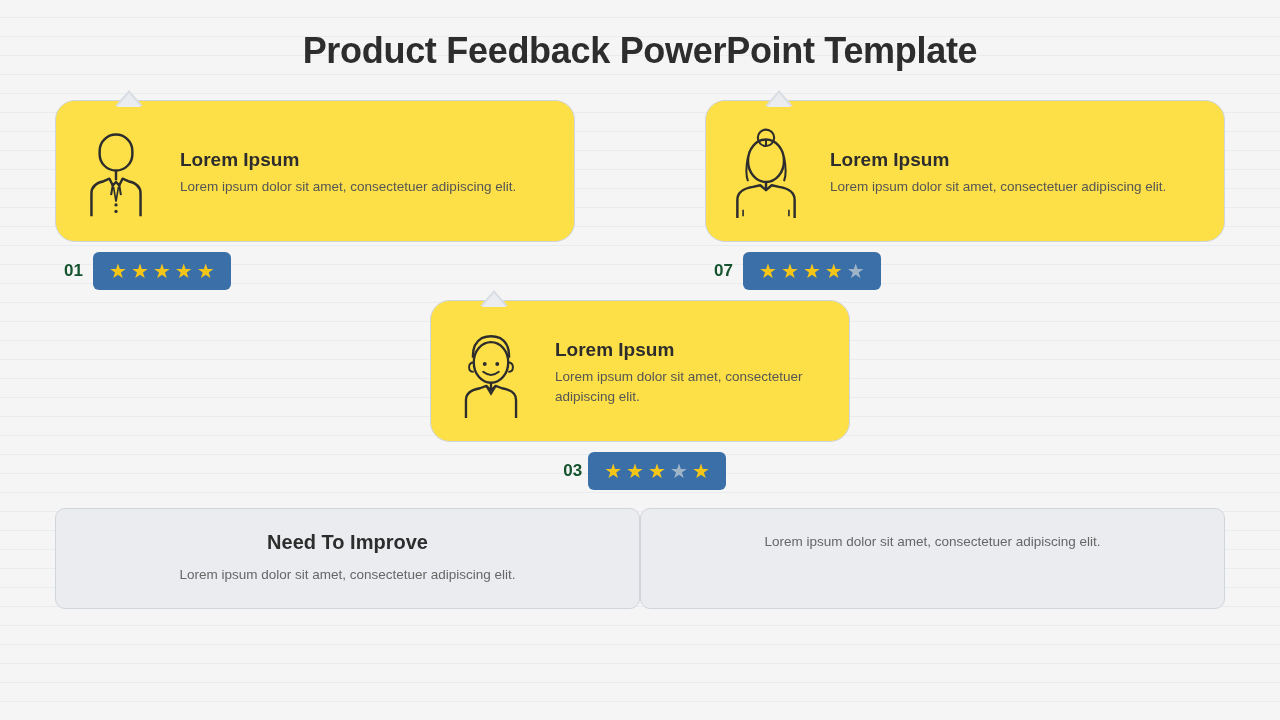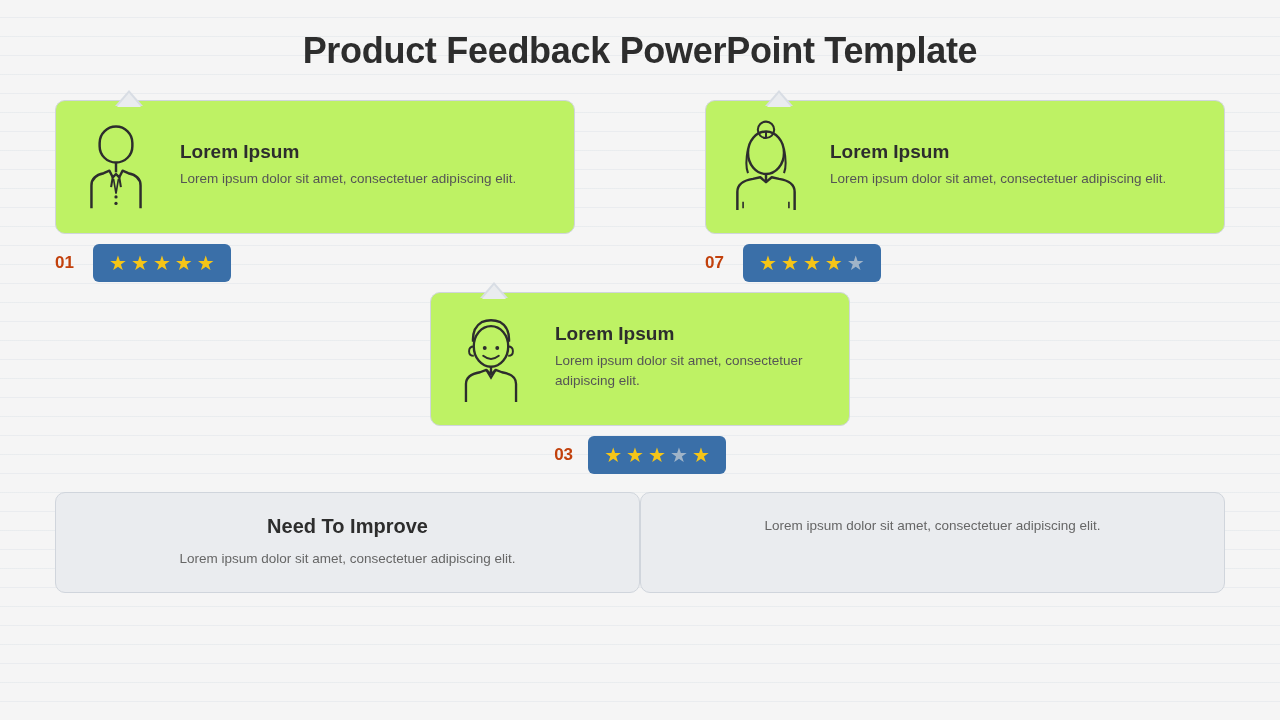--- a/index.html
+++ b/index.html
@@ -93,24 +93,24 @@
       top: 3px;
       left: -12px;
       width: 0;
       height: 0;
       border-left: 12px solid transparent;
       border-right: 12px solid transparent;
       border-bottom: 14px solid #eaecef;
     }
 
     .review-card {
-      background: #bef264;
-      border-radius: 10px;
+      background: #fde047;
+      border-radius: 20px;
       border: 1.5px solid #d0d5dc;
-      padding: 14px 20px 18px 10px;
+      padding: 22px 20px 18px 10px;
       display: flex;
       align-items: center;
       gap: 14px;
       min-height: 120px;
     }
 
     
     .avatar-box {
       flex-shrink: 0;
       width: 100px;
@@ -146,23 +146,23 @@
     .rating-row {
       display: flex;
       align-items: center;
       gap: 10px;
       margin-top: 10px;
     }
 
     .rating-number {
       font-size: 17px;
       font-weight: 600;
-      color: #c2410c;
+      color: #14532d;
       min-width: 28px;
-      text-align: left;
+      text-align: right;
     }
 
     .stars-badge {
       display: flex;
       align-items: center;
       gap: 4px;
       background: #3a6fa8;
       border-radius: 6px;
       padding: 7px 16px;
     }

